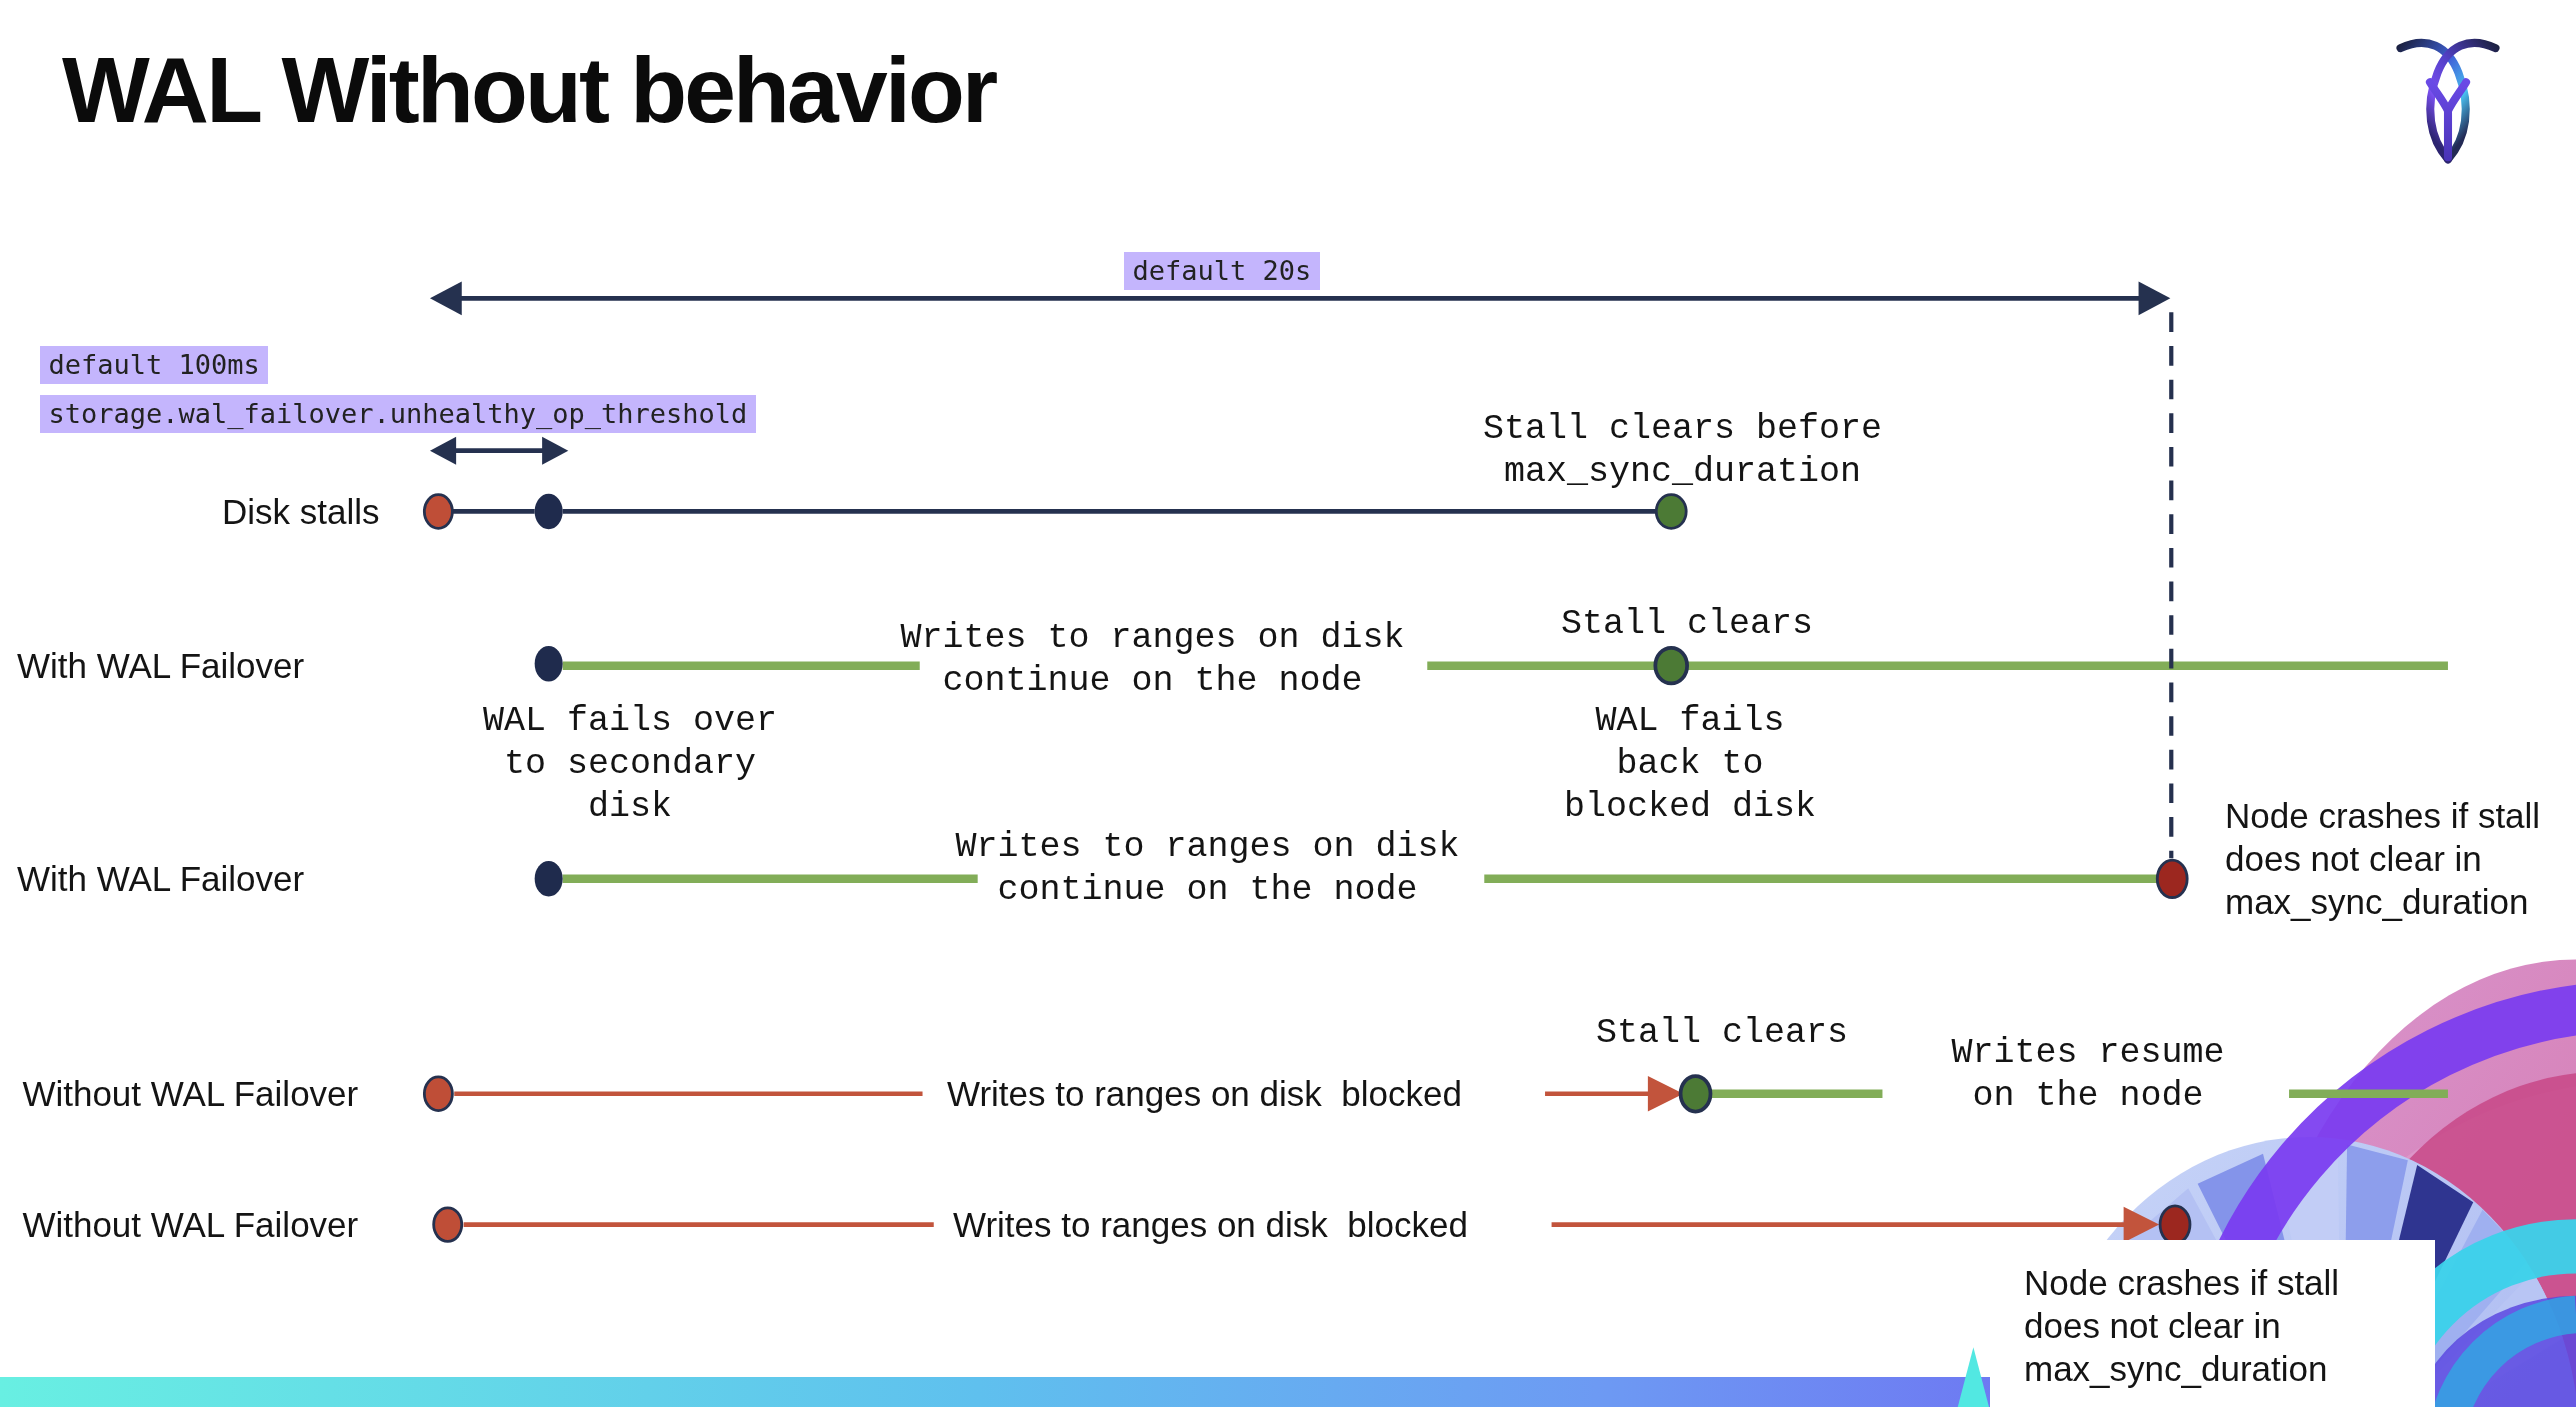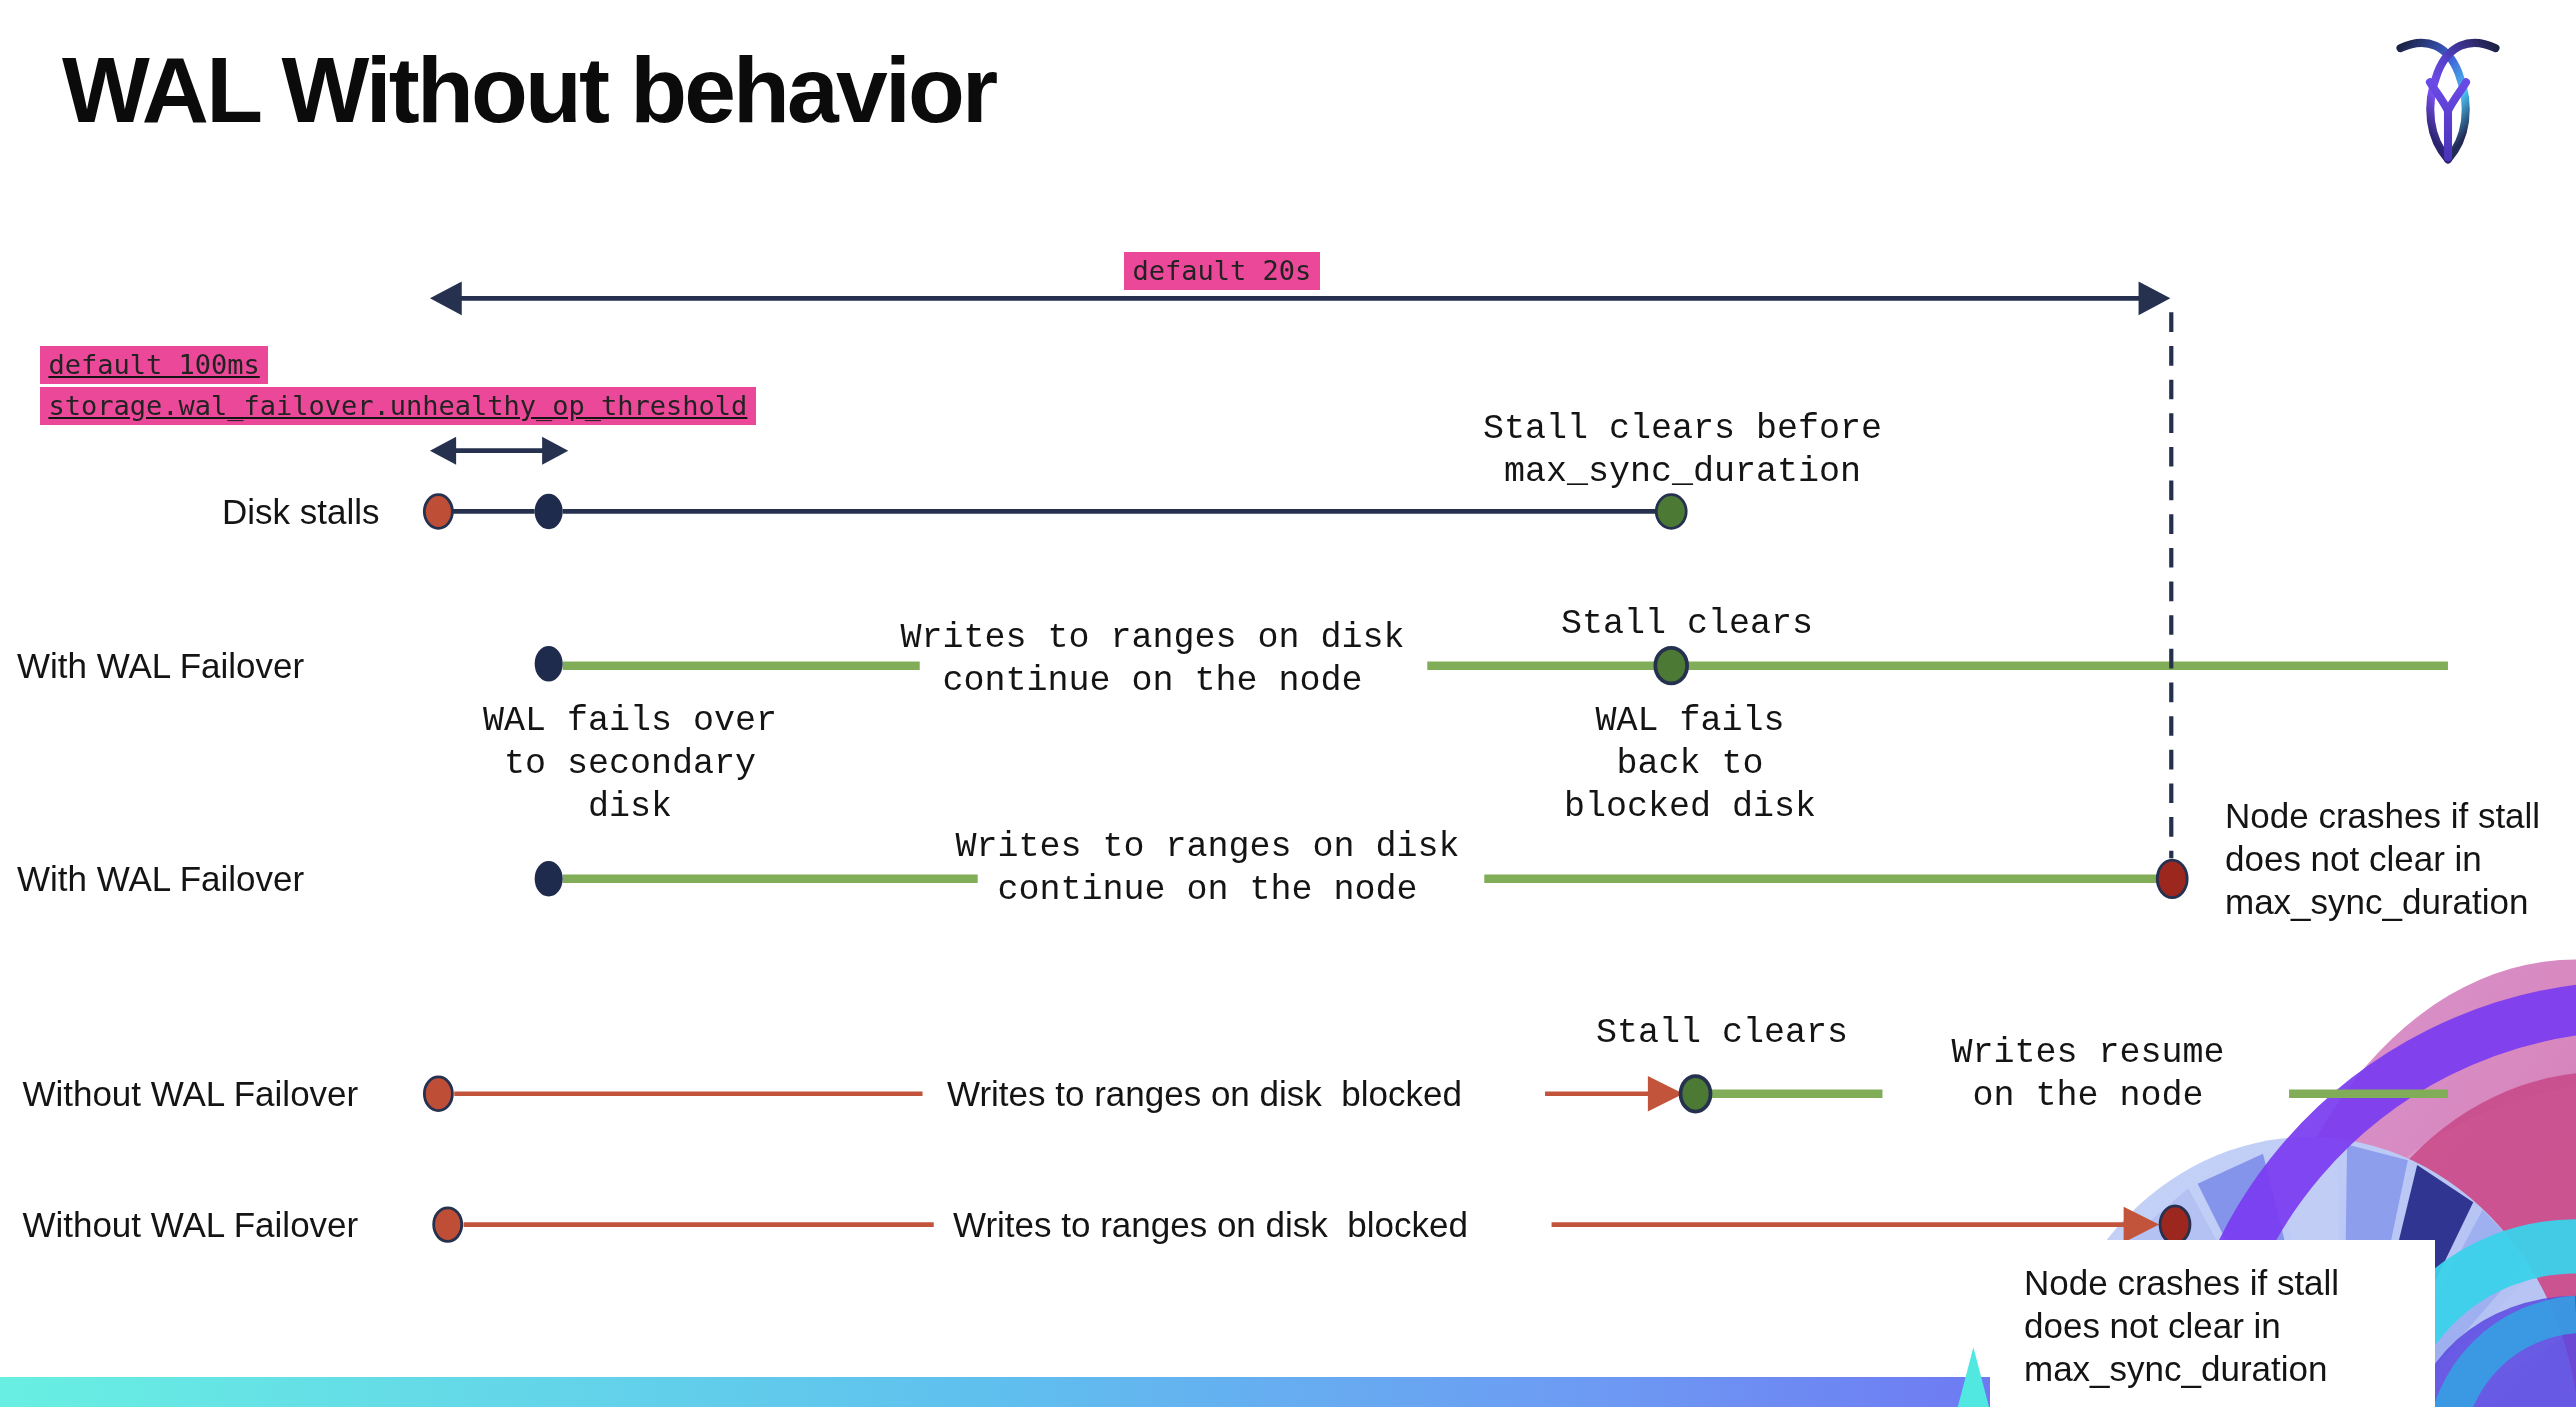--- a/index.html
+++ b/index.html
@@ -13,21 +13,21 @@
     font-family:"Liberation Sans", sans-serif;
   }
   .txt{
     position:absolute;font-size:35px;line-height:43px;color:#141414;white-space:pre-wrap;
   }
   .center{text-align:center;font-family:Liberation Mono, monospace;}
   .nowrap{white-space:pre;}
   .mono-tags{position:absolute;}
   .mono-tags span{
     display:table;font-family:"DejaVu Sans Mono", monospace;font-size:27px;line-height:1.2;
-    background:#ec4899;color:#222;padding:2.8px 8.4px;margin-bottom:3px;white-space:pre;
+    background:#c4b5fd;color:#222;padding:2.8px 8.4px;margin-bottom:11px;white-space:pre;
   }
   .note-box{
     position:absolute;left:1990px;top:1240px;width:445px;height:167px;background:#ffffff;
     box-sizing:border-box;padding:20.6px 0 0 34px;z-index:6;
   }
   .note-box .inner{font-size:35px;line-height:43px;white-space:pre-wrap;width:393px;}
   .bottom-bar{
     position:absolute;left:0;top:1377px;width:2576px;height:31px;z-index:1;
     background:linear-gradient(90deg,#68efe2 0%,#5fc0ee 38%,#6d9af3 62%,#6e6cf2 84%,#8a5cf0 100%);
   }
@@ -159,21 +159,21 @@
   <g fill="none" stroke-linecap="round" stroke-width="8.5">
     <path d="M10,14 C38,1 60,12 71,40 C85,76 79,110 60,131" stroke="url(#lgA)"></path>
     <path d="M110,14 C82,1 60,12 49,40 C35,76 41,110 60,131" stroke="url(#lgB)"></path>
     <path d="M60,129 L60,80 M60,80 C54,68 47,60 41,50 M60,80 C66,68 73,60 79,50" stroke="url(#lgC)"></path>
   </g>
 </svg>
 
 <div class="mono-tags textlayer" style="left:1124px;top:252px;">
   <span>default 20s</span>
 </div>
-<div class="mono-tags textlayer" style="left:40px;top:346px;text-decoration:underline;">
+<div class="mono-tags textlayer" style="left:40px;top:346px;">
   <span>default 100ms</span>
   <span>storage.wal_failover.unhealthy_op_threshold</span>
 </div>
 
 <div class="txt textlayer" style="left:222px;top:490px;">Disk stalls</div>
 <div class="txt textlayer" style="left:17px;top:644px;">With WAL Failover</div>
 <div class="txt textlayer" style="left:17px;top:857px;">With WAL Failover</div>
 <div class="txt textlayer" style="left:22.4px;top:1072px;">Without WAL Failover</div>
 <div class="txt textlayer" style="left:22.4px;top:1203px;">Without WAL Failover</div>
 

